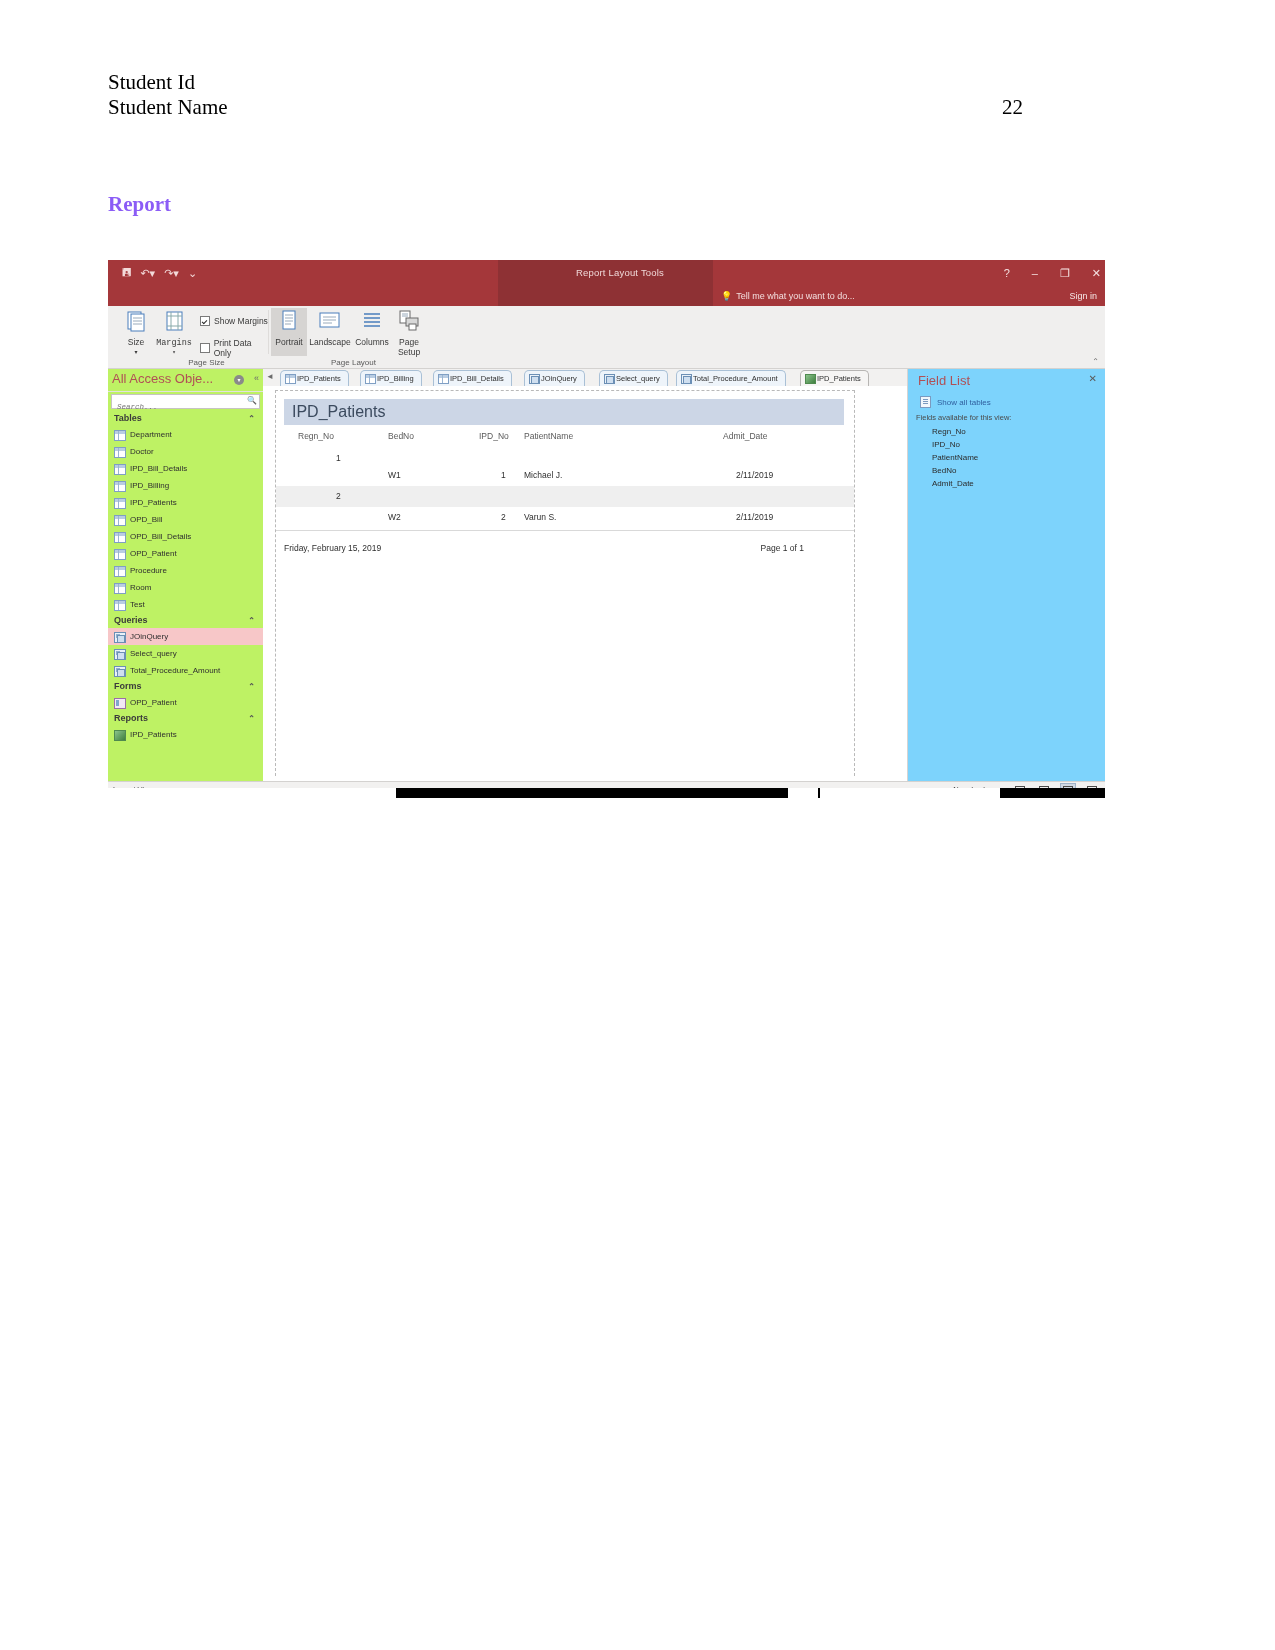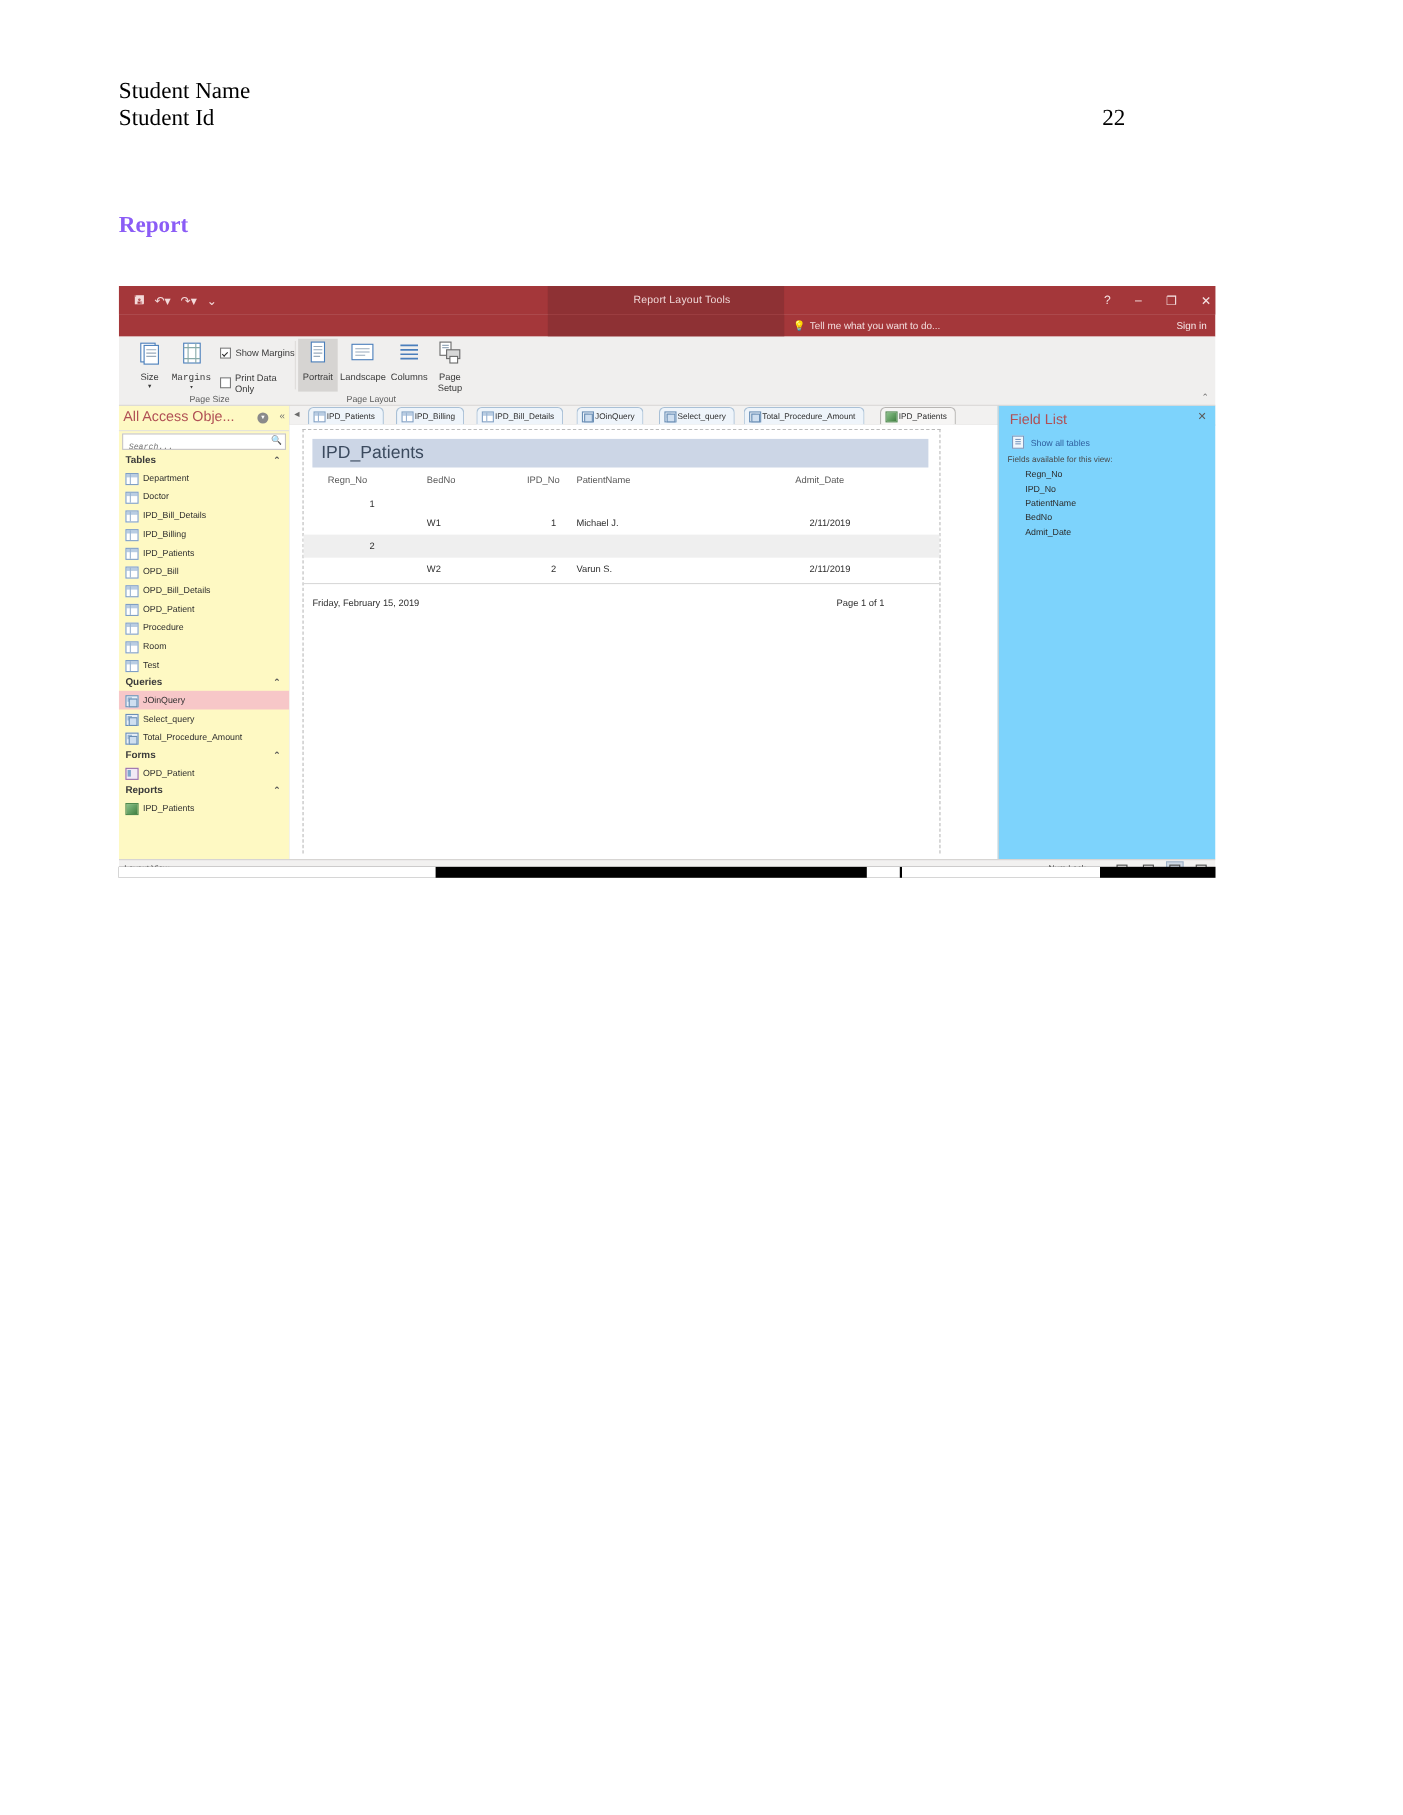--- a/index.html
+++ b/index.html
@@ -42,35 +42,35 @@
   .tabbar .ctxband{position:absolute;left:390px;top:0;width:215px;height:20px;background:#8e3134;}
   .tabs{position:absolute;left:0;top:0;height:20px;display:flex;align-items:center;font-size:9.5px;color:#f6e6e6;}
   .tabs .t{padding:0 10px;line-height:20px;white-space:nowrap;position:relative;z-index:2;}
   .tabs .t.active{background:#f0efee;color:#3b3b3b;}
   .tellme{position:absolute;left:613px;top:0;line-height:20px;font-size:9px;color:#f3dede;white-space:nowrap;display:flex;gap:4px;align-items:center;}
   .signin{position:absolute;right:8px;top:0;line-height:20px;font-size:9px;color:#f6e8e8;}
 
   
   .ribbon{position:relative;height:62px;background:#f0efee;border-bottom:1px solid #d4d2d0;}
   .rgroup{position:absolute;top:0;height:62px;}
-  .rgroup .glabel{position:absolute;bottom:1px;left:0;width:100%;text-align:center;font-size:8px;color:#5b5b5b;}
+  .rgroup .glabel{position:absolute;bottom:1px;left:16px;width:100%;text-align:center;font-size:8px;color:#5b5b5b;}
   .rgroup .sep{position:absolute;right:0;top:4px;bottom:14px;width:1px;background:#dedcda;}
   .bigbtn{position:absolute;top:4px;width:40px;text-align:center;font-size:8.5px;color:#3a3a3a;line-height:10px;}
   .bigbtn .ic{display:block;margin:0 auto 3px;}
   .chk{position:absolute;font-size:8.5px;color:#3a3a3a;display:flex;align-items:center;gap:4px;}
   .box{width:8px;height:8px;border:1px solid #7a7a7a;background:#fff;display:inline-block;position:relative;}
   .box.on:after{content:"";position:absolute;left:1px;top:3px;width:4px;height:2px;border-left:1.4px solid #2b2b2b;border-bottom:1.4px solid #2b2b2b;transform:rotate(-45deg);}
   .sel{position:absolute;background:#d6d4d2;}
   .collapse-ribbon{position:absolute;right:6px;bottom:2px;font-size:8px;color:#6b6b6b;}
 
   
   .mainrow{position:relative;height:412px;background:#ffffff;}
 
   
-  .nav{position:absolute;left:0;top:0;width:155px;height:412px;background:#fef9c3;border-right:1px solid #c8c6c4;}
+  .nav{position:absolute;left:0;top:0;width:155px;height:412px;background:#bef264;border-right:1px solid #c8c6c4;}
   .nav-hdr{position:relative;height:22px;border-bottom:1px solid #e3e1df;}
   .nav-hdr .ttl{position:absolute;left:4px;top:2px;font-size:13px;color:#b05055;font-family:"Liberation Sans",sans-serif;}
   .nav-hdr .drop{position:absolute;right:19px;top:6px;width:10px;height:10px;border-radius:50%;background:#8a8a8a;color:#fff;font-size:6px;line-height:10px;text-align:center;}
   .nav-hdr .dbl{position:absolute;right:4px;top:4px;font-size:9px;color:#6b6b6b;}
   .searchbox{position:relative;margin:2px 3px;height:13px;border:1px solid #c6c4c2;background:#fff;}
   .searchbox input{border:0;outline:0;width:122px;margin:1px 0 0 3px;font-size:7.5px;color:#6b6b6b;font-style:italic;font-family:Liberation Mono, monospace;background:transparent;}
   .searchbox .mag{position:absolute;right:2px;top:1px;font-size:8px;color:#5a7fae;}
   .grphdr{position:relative;height:15px;font-size:9px;font-weight:bold;color:#3b3b3b;padding-left:6px;line-height:15px;}
   .grphdr .chev{position:absolute;right:8px;top:0;line-height:15px;font-size:8px;color:#555;}
   .item{position:relative;height:17px;line-height:17px;padding-left:22px;font-size:8px;color:#2f2f2f;white-space:nowrap;}
@@ -136,22 +136,22 @@
   .vbtn i{position:absolute;left:2px;top:2px;right:2px;bottom:2px;border:1px solid #4a4a4a;display:block;}
   .taskbar{position:absolute;left:108px;top:788px;width:997px;height:10px;background:#000;}
   .taskbar .seg{position:absolute;top:0;height:10px;background:#ffffff;}
 </style>
 </head>
 <body>
 
 <div class="page">
 
   <div class="doc-head">
+    <div class="line">Student Id</div>
     <div class="line">Student Name</div>
-    <div class="line">Student Id</div>
     <div class="pageno">22</div>
   </div>
   <div class="doc-title">Report</div>
 
   <div class="acc">
 
     <div class="titlebar">
       <div class="tb-left"></div>
       <div class="tb-mid"></div>
       <div class="tb-right"></div>

